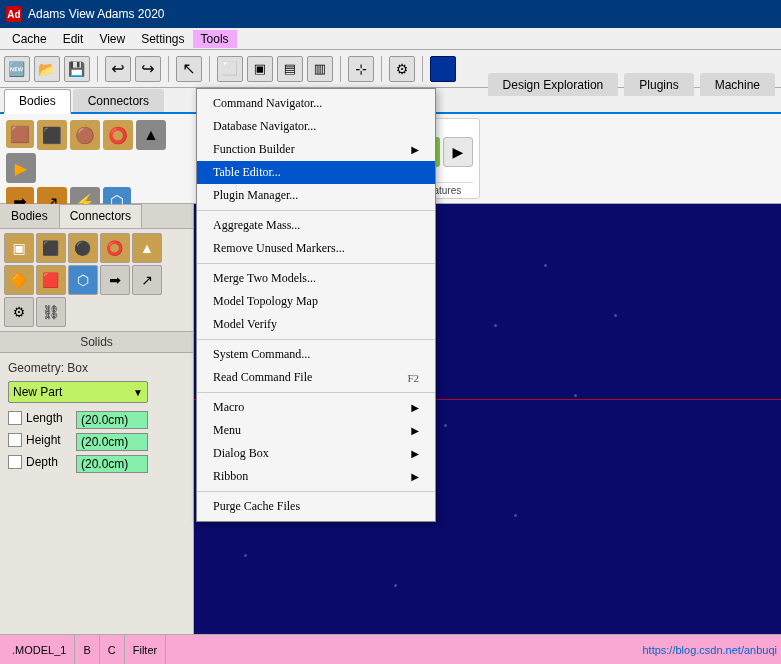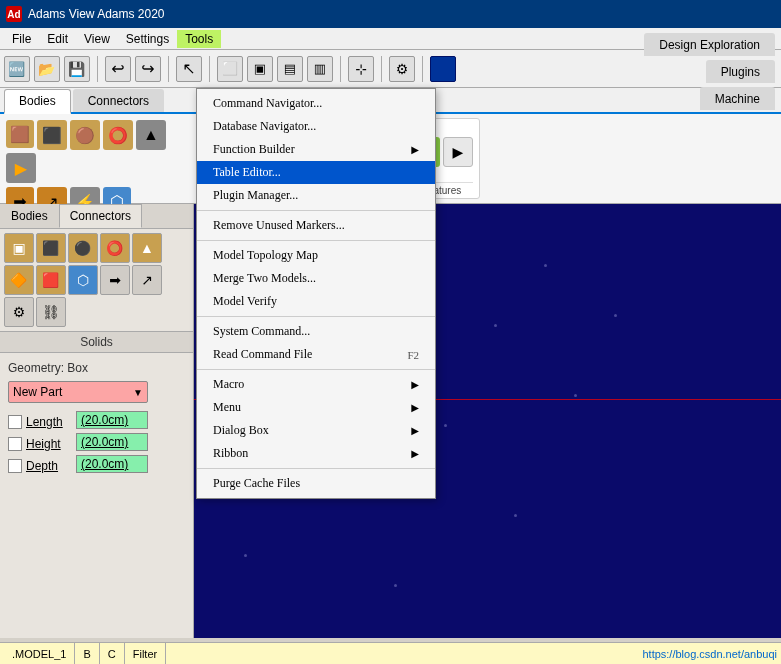--- a/index.html
+++ b/index.html
@@ -44,21 +44,21 @@
       align-items: center;
       border-bottom: 1px solid #aaa;
       padding: 0 4px;
     }
     .menu-item {
       padding: 2px 8px;
       cursor: pointer;
       font-size: 12px;
       color: #000;
     }
-    .menu-item.active { background: #bef264; }
+    .menu-item.active { background: #f0abfc; }
 
     
     #toolbar-area {
       height: 38px;
       background: #f0f0f0;
       display: flex;
       align-items: center;
       border-bottom: 1px solid #aaa;
       padding: 0 4px;
       gap: 4px;
@@ -104,23 +104,22 @@
       background: white;
       border: 1px solid #aaa;
       border-bottom: 2px solid white;
       margin-bottom: -2px;
       color: #000;
     }
     .ribbon-tab-right {
       margin-left: auto;
       display: flex;
       align-items: flex-end;
-      padding-bottom: 2px;
+      padding-bottom: 16px;
       gap: 4px;
-      flex-direction: column;
     }
 
     
     #ribbon-content {
       height: 90px;
       background: #f5f5f5;
       border-bottom: 1px solid #aaa;
       display: flex;
       align-items: stretch;
       padding: 4px;
@@ -233,40 +232,39 @@
       padding: 8px;
     }
     #geometry-title {
       font-size: 12px;
       color: #333;
       margin-bottom: 6px;
     }
     #part-dropdown {
       width: 140px;
       height: 22px;
-      background: #fca5a5;
+      background: #bef264;
       border: 1px solid #888;
       border-radius: 2px;
       display: flex;
       align-items: center;
       padding: 0 4px;
       cursor: pointer;
       font-size: 12px;
       margin-bottom: 8px;
     }
     .part-dropdown-arrow {
       margin-left: auto;
       font-size: 10px;
     }
 
     .prop-row {
       display: flex;
-      align-items: flex-end;
+      align-items: flex-start;
       margin-bottom: 4px;
-      text-decoration: underline;
     }
     .prop-checkbox {
       width: 14px; height: 14px;
       border: 1px solid #888;
       background: white;
       cursor: pointer;
       margin-right: 4px;
       display: flex; align-items: center; justify-content: center;
       font-size: 10px;
       flex-shrink: 0;
@@ -283,22 +281,22 @@
       font-size: 12px;
       width: 72px;
     }
 
     
     #status-bar {
       position: absolute;
       bottom: 0;
       left: 0;
       right: 0;
-      height: 22px;
-      background: #fef9c3;
+      height: 30px;
+      background: #f9a8d4;
       border-top: 1px solid #aaa;
       display: flex;
       align-items: center;
       padding: 0 4px;
       font-size: 11px;
     }
     .status-item {
       padding: 0 8px;
       border-right: 1px solid #aaa;
       height: 100%;
@@ -384,21 +382,21 @@
   </style>
 </head>
 <body>
 
 <div id="title-bar">
   <span class="ad-icon">Ad</span>
   <span>Adams View Adams 2020</span>
 </div>
 
 <div id="menu-bar">
-  <span class="menu-item">File</span>
+  <span class="menu-item">Cache</span>
   <span class="menu-item">Edit</span>
   <span class="menu-item">View</span>
   <span class="menu-item">Settings</span>
   <span class="menu-item active">Tools</span>
 </div>
 
 <div id="toolbar-area">
   <div class="toolbar-btn">🆕</div>
   <div class="toolbar-btn">📂</div>
   <div class="toolbar-btn">💾</div>
@@ -580,30 +578,33 @@
     <div class="menu-entry highlighted">
       <span>Table Editor...</span>
     </div>
     <div class="menu-entry">
       <span>Plugin Manager...</span>
     </div>
   </div>
 
   <div class="menu-section">
     <div class="menu-entry">
+      <span>Aggregate Mass...</span>
+    </div>
+    <div class="menu-entry">
       <span>Remove Unused Markers...</span>
     </div>
   </div>
 
   <div class="menu-section">
     <div class="menu-entry">
+      <span>Merge Two Models...</span>
+    </div>
+    <div class="menu-entry">
       <span>Model Topology Map</span>
-    </div>
-    <div class="menu-entry">
-      <span>Merge Two Models...</span>
     </div>
     <div class="menu-entry">
       <span>Model Verify</span>
     </div>
   </div>
 
   <div class="menu-section">
     <div class="menu-entry">
       <span>System Command...</span>
     </div>

